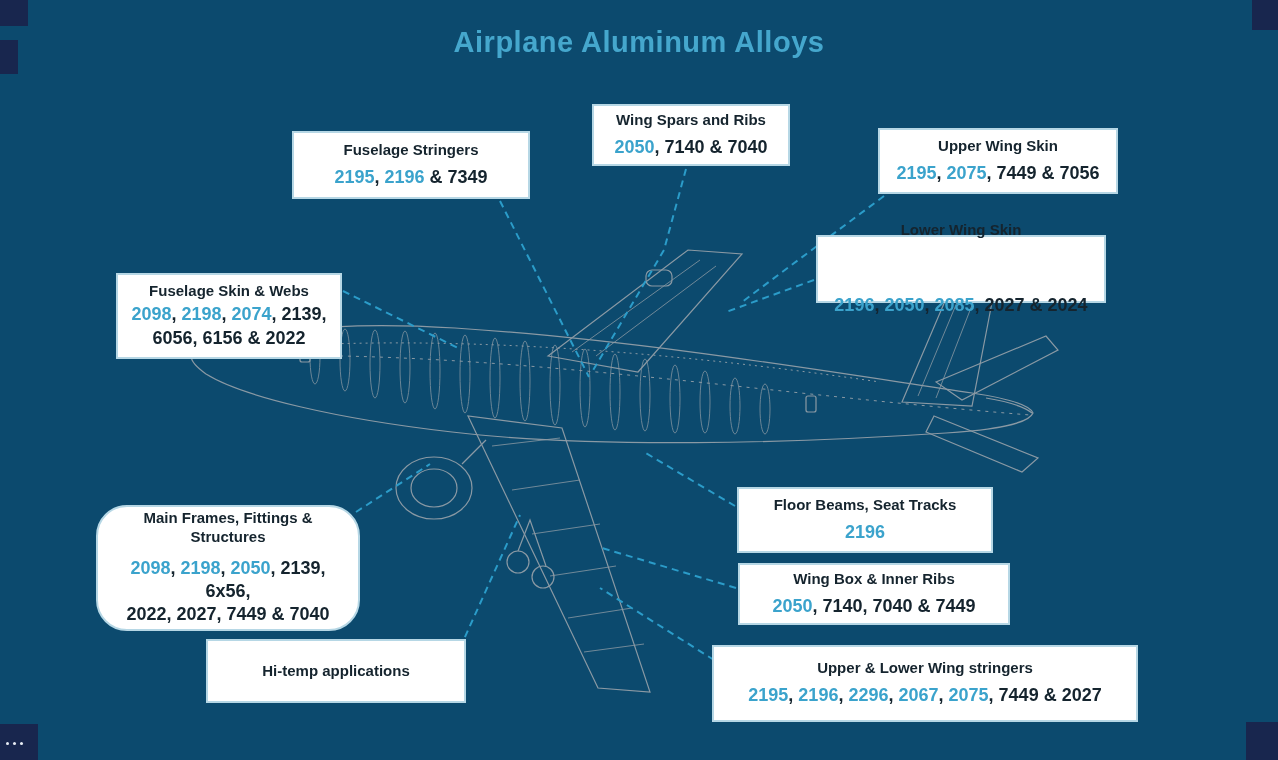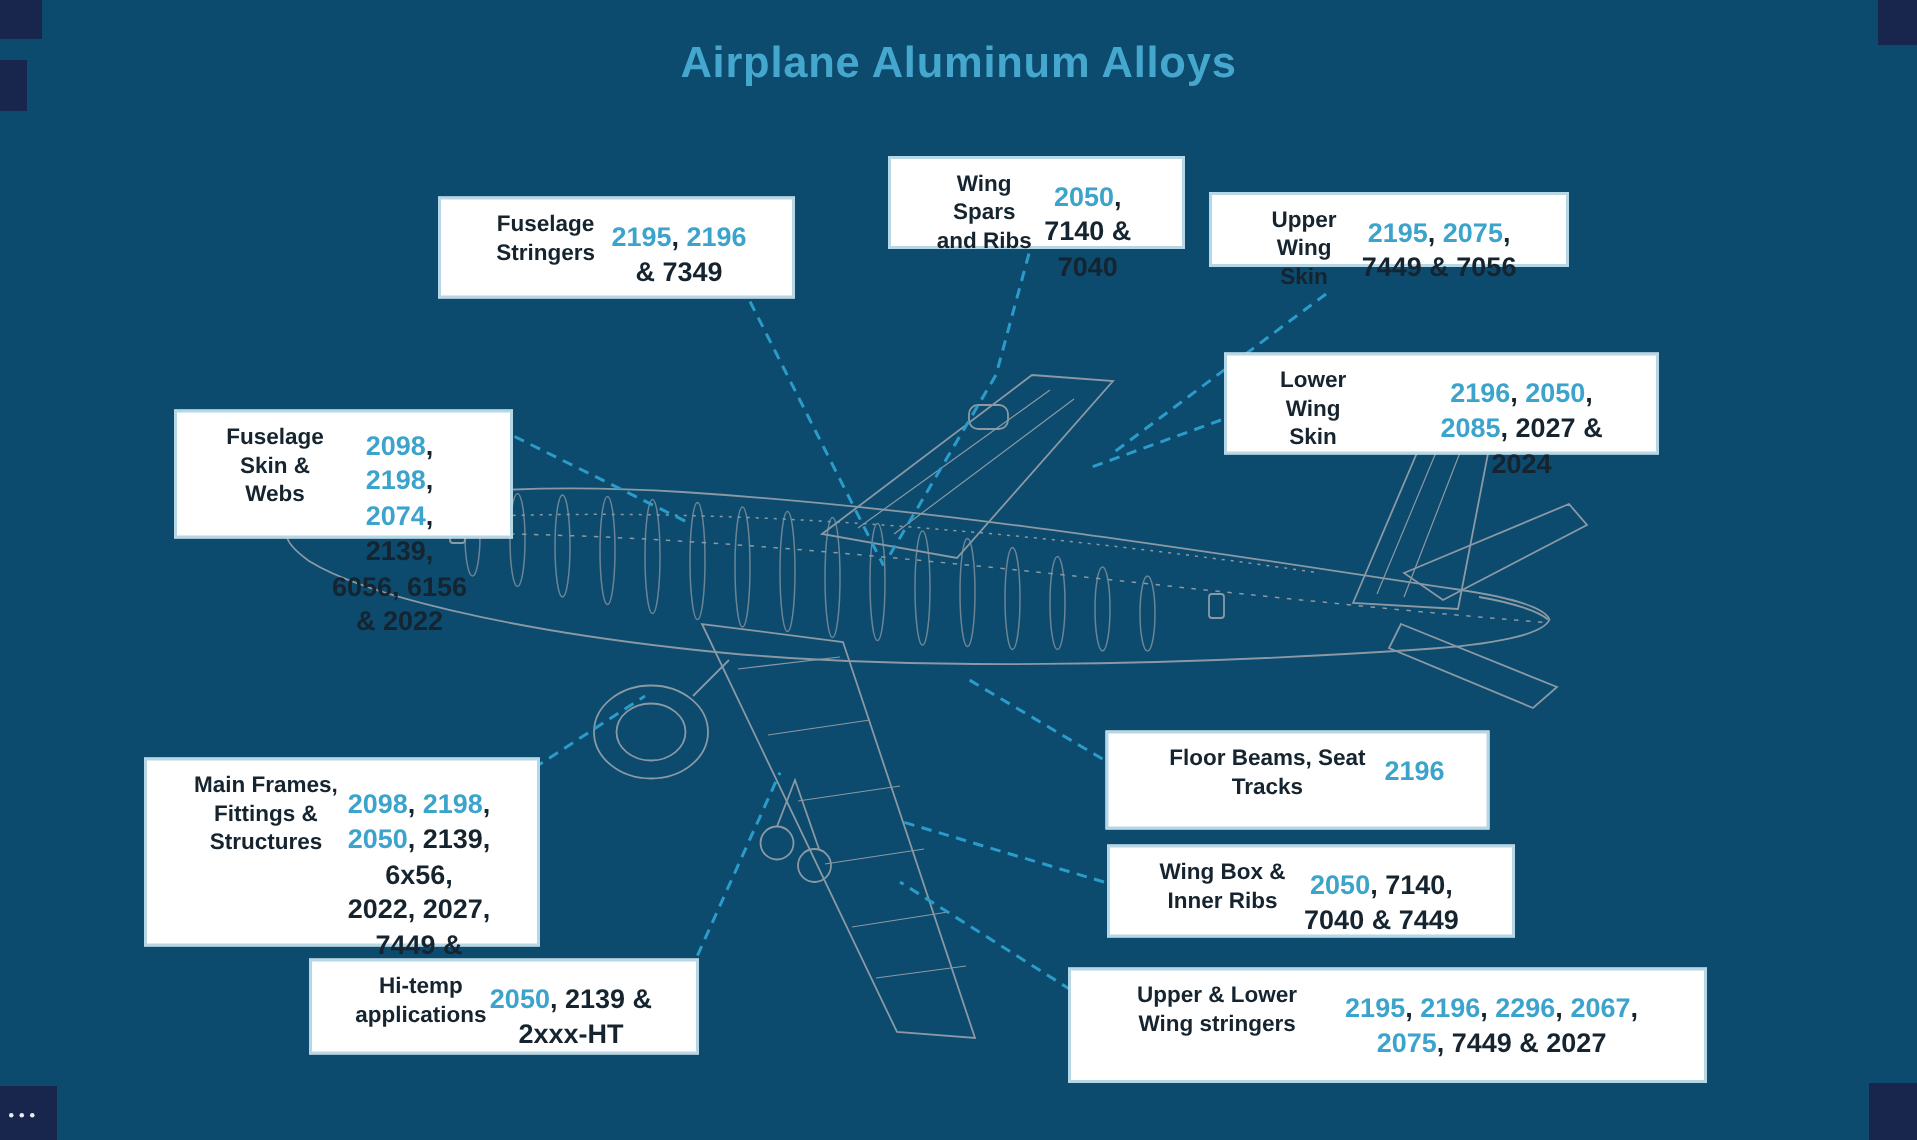--- a/index.html
+++ b/index.html
@@ -20,39 +20,39 @@
   }
   
   #sketch-layer,#leader-layer{position:absolute;left:0;top:0;z-index:1;}
   #leader-layer{z-index:2;}
   
   .callout{
     position:absolute;z-index:3;
     background:#ffffff;
     border:2px solid #b6d7e5;
     box-sizing:border-box;
-    display:flex;flex-direction:row;justify-content:center;
+    display:flex;flex-direction:column;justify-content:center;
     text-align:center;
-    padding:8px 28px;
+    padding:8px 10px;
   }
   .callout .title{
     color:#15242e;font-size:15px;font-weight:700;line-height:1.25;
   }
   .callout .vals{margin-top:6px;}
   .val-line{font-size:18px;font-weight:700;line-height:1.3;}
   .tok-blue{color:#3ba3cc;}
   .tok-dark{color:#15242e;}
   #co-fuselage-stringers{left:292px;top:131px;width:238px;height:68px;}
   #co-wing-spars{left:592px;top:104px;width:198px;height:62px;}
-  #co-upper-wing-skin{left:806px;top:128px;width:240px;height:50px;}
+  #co-upper-wing-skin{left:878px;top:128px;width:240px;height:66px;}
   #co-fuselage-skin-webs{left:116px;top:225px;width:226px;height:86px;margin-top:48px;}
   #co-fuselage-skin-webs .vals{margin-top:3px;}
   #co-lower-wing-skin{left:816px;top:235px;width:290px;height:68px;gap:48px;}
   #co-floor-beams{left:737px;top:487px;width:256px;height:66px;}
-  #co-main-frames{left:96px;top:505px;width:264px;height:126px;}
+  #co-main-frames{left:96px;top:505px;width:264px;height:126px;border-radius:31px;}
   #co-main-frames .title{max-width:215px;margin:0 auto;}
   #co-main-frames .vals{margin-top:10px;}
   #co-wing-box{left:738px;top:563px;width:272px;height:62px;}
   #co-hi-temp{left:206px;top:639px;width:260px;height:64px;text-align:center;}
   #co-wing-stringers{left:712px;top:645px;width:426px;height:77px;}
   
   .corner{position:absolute;background:#18264e;z-index:5;}
   #corner-tl1{left:0;top:0;width:28px;height:26px;}
   #corner-tl2{left:0;top:40px;width:18px;height:34px;}
   #corner-tr{right:0;top:0;width:26px;height:30px;}
@@ -198,23 +198,20 @@
 
   <div id="co-wing-box" class="callout">
     <div class="title">Wing Box &amp; Inner Ribs</div>
     <div class="vals">
         <div class="val-line"><span class="tok-blue">2050</span><span class="tok-dark">, 7140, 7040 &amp; 7449</span></div>
       </div>
   </div>
 
   <div id="co-hi-temp" class="callout">
     <div class="title">Hi-temp applications</div>
-    <div class="vals">
-        <div class="val-line"><span class="tok-blue">2050</span><span class="tok-dark">, 2139 &amp; 2xxx-HT</span></div>
-      </div>
   </div>
 
   <div id="co-wing-stringers" class="callout">
     <div class="title">Upper &amp; Lower Wing stringers</div>
     <div class="vals">
         <div class="val-line"><span class="tok-blue">2195</span><span class="tok-dark">, </span><span class="tok-blue">2196</span><span class="tok-dark">, </span><span class="tok-blue">2296</span><span class="tok-dark">, </span><span class="tok-blue">2067</span><span class="tok-dark">, </span><span class="tok-blue">2075</span><span class="tok-dark">, 7449 &amp; 2027</span></div>
       </div>
   </div>
 
   <div id="corner-tl1" class="corner"></div>

